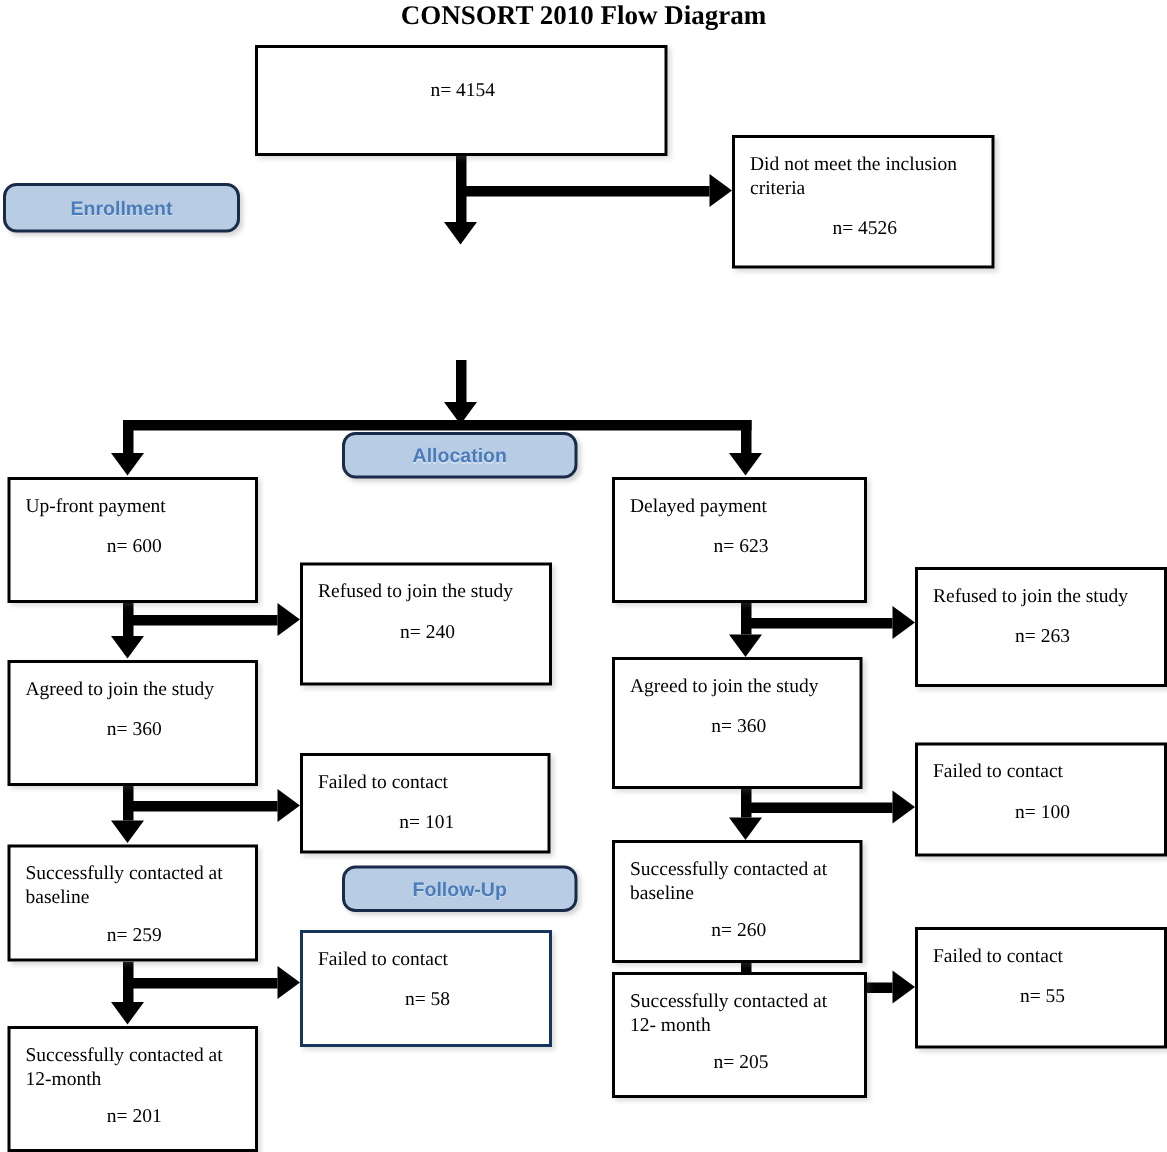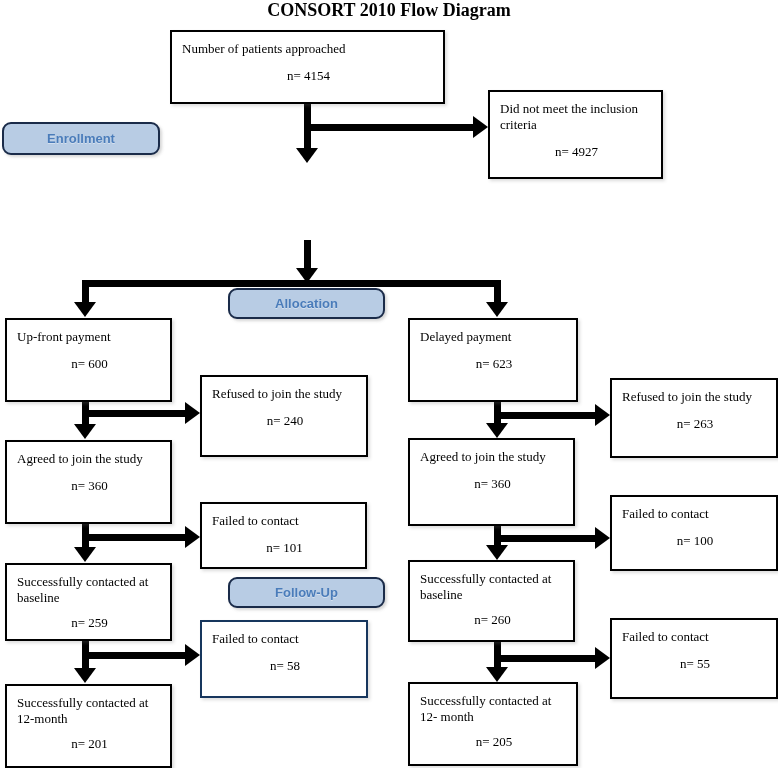--- a/index.html
+++ b/index.html
@@ -113,27 +113,26 @@
   <div class="tri-down" style="left:486px;top:545px;"></div>
   <div class="hline" style="left:494px;top:535px;width:101px;"></div>
   <div class="tri-right" style="left:595px;top:527px;"></div>
 
   <div class="vline" style="left:494px;top:642px;height:25px;"></div>
   <div class="tri-down" style="left:486px;top:667px;"></div>
   <div class="hline" style="left:494px;top:655px;width:101px;"></div>
   <div class="tri-right" style="left:595px;top:647px;"></div>
 
   <div class="box" style="left:170px;top:30px;width:275px;height:74px;">
-    <div>Number of patients approached</div>
     <div class="n-line">n= 4154</div>
   </div>
 
   <div class="box" style="left:488px;top:90px;width:175px;height:89px;">
     <div>Did not meet the inclusion criteria</div>
-    <div class="n-line">n= 4927</div>
+    <div class="n-line">n= 4526</div>
   </div>
 
 
   <div class="box" style="left:5px;top:318px;width:167px;height:84px;">
     <div>Up-front payment</div>
     <div class="n-line">n= 600</div>
   </div>
 
   <div class="box" style="left:200px;top:375px;width:168px;height:82px;">
     <div>Refused to join the study</div>
@@ -188,18 +187,18 @@
   <div class="box" style="left:408px;top:560px;width:167px;height:82px;">
     <div>Successfully contacted at baseline</div>
     <div class="n-line" style="margin-top:9px;">n= 260</div>
   </div>
 
   <div class="box" style="left:610px;top:618px;width:168px;height:81px;">
     <div>Failed to contact</div>
     <div class="n-line">n= 55</div>
   </div>
 
-  <div class="box" style="left:408px;top:682px;width:170px;height:84px;">
+  <div class="box" style="left:408px;top:648px;width:170px;height:84px;">
     <div>Successfully contacted at 12- month</div>
     <div class="n-line" style="margin-top:9px;">n= 205</div>
   </div>
 
 </div>
 
 </body></html>

